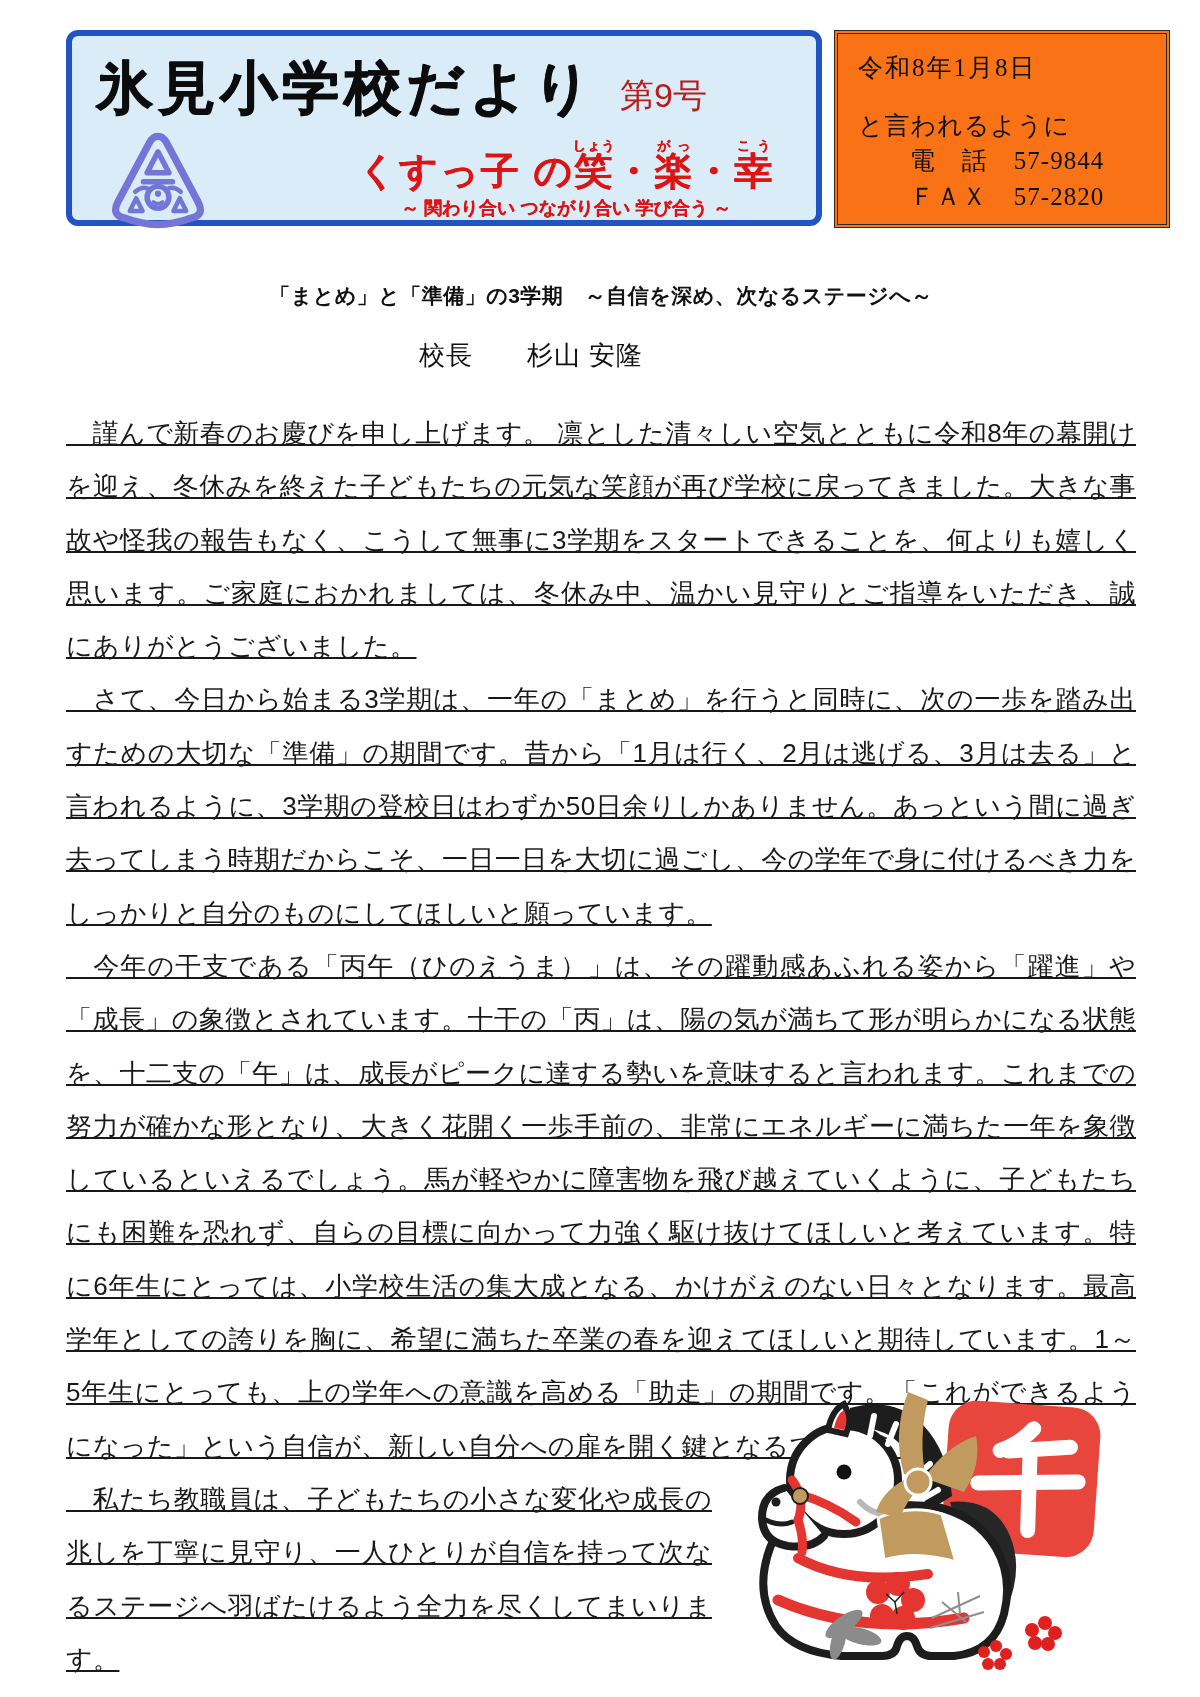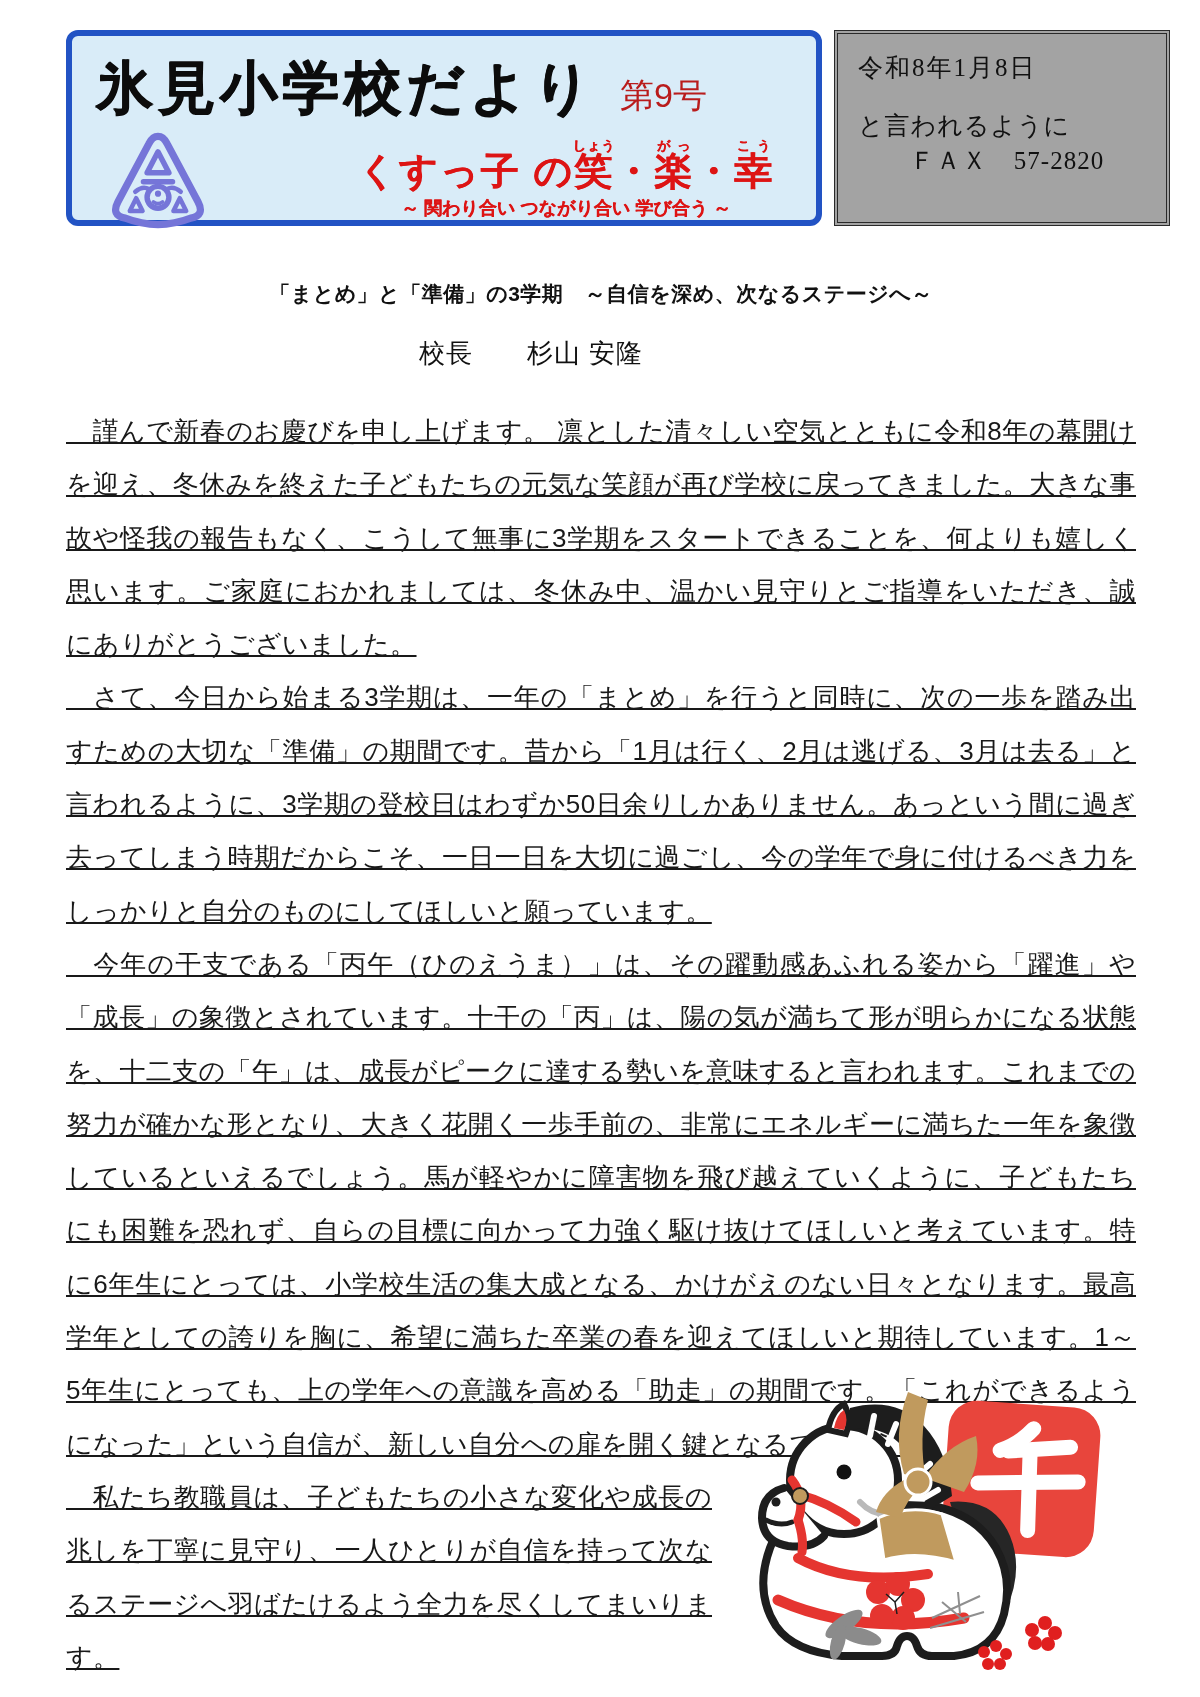--- a/index.html
+++ b/index.html
@@ -42,21 +42,21 @@
   .slogan-main ruby rt{
     font-size:13px;font-weight:700;color:var(--c-accent-red);
     letter-spacing:1px;
   }
   .slogan-sub{
     margin-top:6px;font-size:18px;font-weight:700;color:var(--c-accent-red);
     white-space:nowrap;letter-spacing:0px;text-shadow:0.5px 0 0 var(--c-accent-red);
   }
   
   .info-box{
-    width:336px;flex:0 0 336px;border:4px double #2a2a2a;background:#a3a3a3;
+    width:336px;flex:0 0 336px;border:4px double #2a2a2a;background:#f97316;
     font-family:"Liberation Serif","DejaVu Serif",serif;
     font-size:25px;color:#111;padding:16px 10px 10px 20px;line-height:1.42;
   }
   .info-date{margin-bottom:22px;letter-spacing:2px;}
   .info-school{letter-spacing:1px;}
   .info-phone,.info-fax{text-align:center;letter-spacing:1px;}
   
   .article-title{
     margin-top:54px;text-align:center;font-size:21px;font-weight:700;
     letter-spacing:0.5px;color:#111;
@@ -108,20 +108,21 @@
 
       <div class="slogan-block">
         <div class="slogan-main"><span>くすっ子 の</span><ruby><span>笑</span><rt>しょう</rt></ruby><span>・</span><ruby><span>楽</span><rt>がっ</rt></ruby><span>・</span><ruby><span>幸</span><rt>こう</rt></ruby></div>
         <div class="slogan-sub">～ 関わり合い つながり合い 学び合う ～</div>
       </div>
     </div>
 
     <div class="info-box">
       <div class="info-date">令和8年1月8日</div>
       <div class="info-school">と言われるように</div>
+      <div class="info-phone">電　話　57-9844</div>
       <div class="info-fax">ＦＡＸ　57-2820</div>
     </div>
   </div>
 
   <h1 class="article-title">「まとめ」と「準備」の3学期　～自信を深め、次なるステージへ～</h1>
 
   <div class="byline">校長　　杉山 安隆</div>
 
   <div class="body-text">
     <p>　謹んで新春のお慶びを申し上げます。 凛とした清々しい空気とともに令和8年の幕開けを迎え、冬休みを終えた子どもたちの元気な笑顔が再び学校に戻ってきました。大きな事故や怪我の報告もなく、こうして無事に3学期をスタートできることを、何よりも嬉しく思います。ご家庭におかれましては、冬休み中、温かい見守りとご指導をいただき、誠にありがとうございました。</p>

